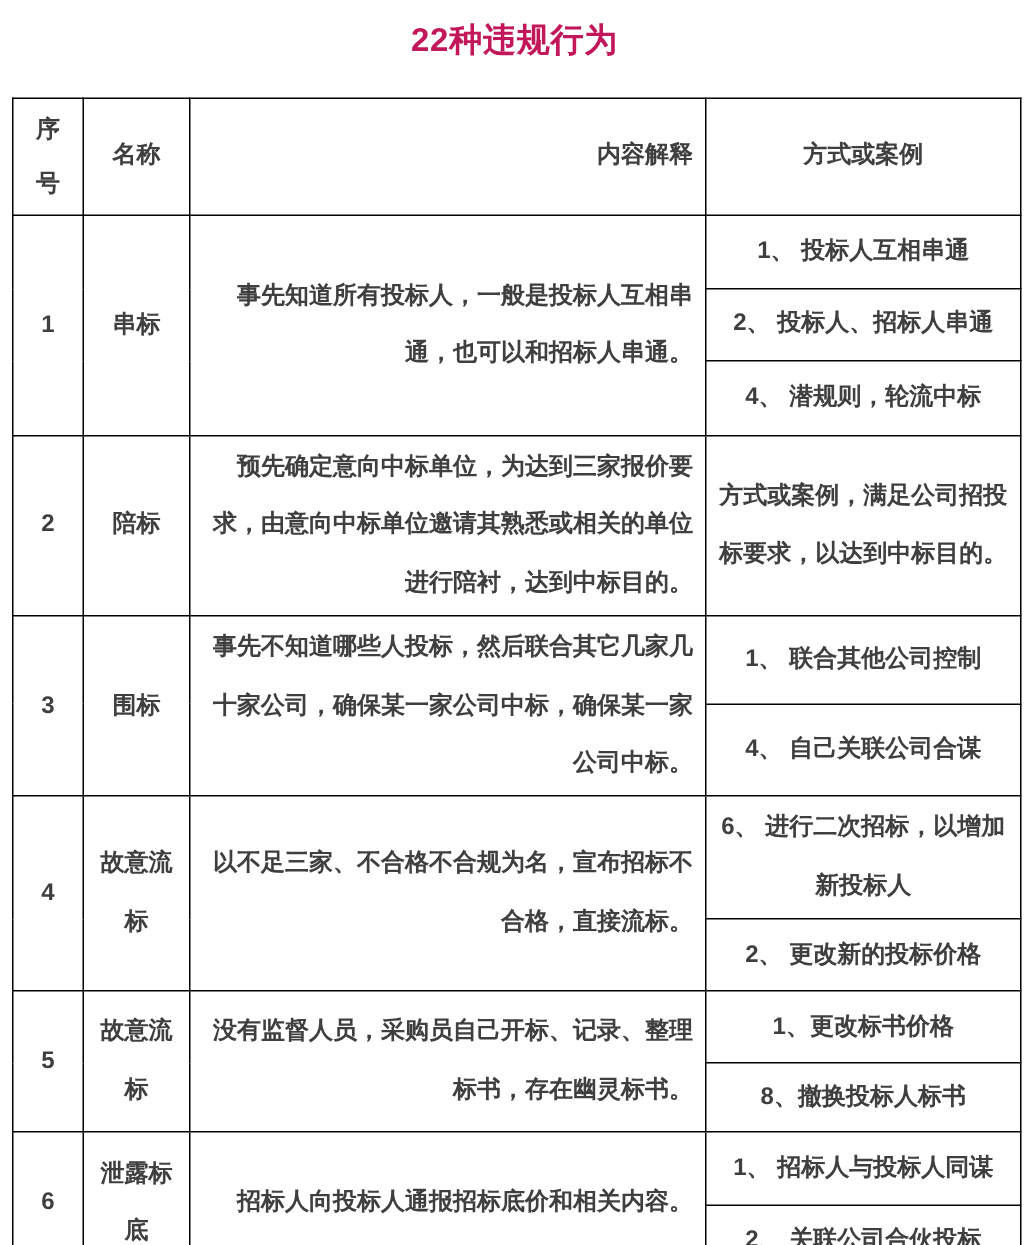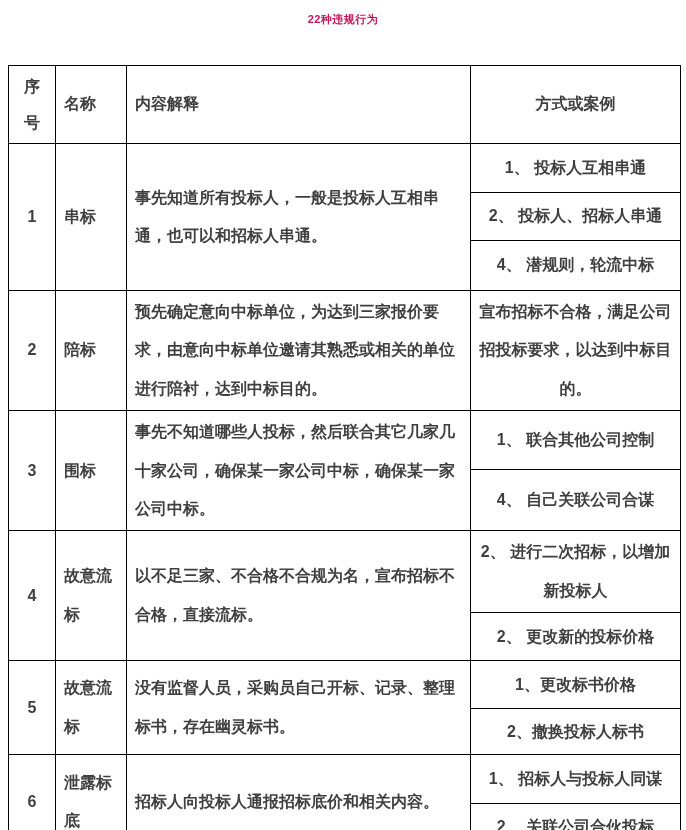--- a/index.html
+++ b/index.html
@@ -17,43 +17,43 @@
     font-family: "Liberation Sans", "DejaVu Sans", sans-serif;
     color: var(--text-color);
   }
   .title-wrap {
     height: 65px;
     padding-top: 12px;
     text-align: center;
   }
   .page-title {
     margin: 0;
-    font-size: 11px;
+    font-size: 22px;
     font-weight: bold;
     color: var(--title-color);
     letter-spacing: 0.5px;
   }
   table.vtable {
     margin-left: 8px;
     width: 672px;
     border-collapse: collapse;
     table-layout: fixed;
   }
   table.vtable td {
     border: 1px solid var(--border-color);
     font-size: 16px;
     line-height: 2.4;
     vertical-align: middle;
     padding: 2px 8px;
     overflow: hidden;
     font-weight: bold;
   }
   td.c-seq   { text-align: center; padding: 2px 4px; }
-  td.c-name  { text-align: left; padding: 2px 15px; line-height: 2.6; }
-  td.c-exp   { text-align: left;  padding: 2px 10px 2px 13px; }
+  td.c-name  { text-align: center; padding: 2px 15px; line-height: 2.6; }
+  td.c-exp   { text-align: right;  padding: 2px 10px 2px 13px; }
   td.c-case  { text-align: center;  padding: 2px 8px 2px 12px; }
   td.c-head  { line-height: 1.9; }
   td.c-head.c-seq { line-height: 2.2; }
 </style>
 </head>
 <body>
 
 <div class="title-wrap">
   <h1 class="page-title">22种违规行为</h1>
 </div>
@@ -88,57 +88,57 @@
     <tr style="height:50px">
       <td class="c-case">4、 潜规则，轮流中标</td>
     </tr>
   </tbody>
 
   <tbody>
     <tr style="height:108px">
       <td class="c-seq">2</td>
       <td class="c-name">陪标</td>
       <td class="c-exp">预先确定意向中标单位，为达到三家报价要求，由意向中标单位邀请其熟悉或相关的单位进行陪衬，达到中标目的。</td>
-      <td class="c-case">宣布招标不合格，满足公司招投标要求，以达到中标目的。</td>
+      <td class="c-case">方式或案例，满足公司招投标要求，以达到中标目的。</td>
     </tr>
   </tbody>
 
   <tbody>
     <tr style="height:52px">
       <td class="c-seq" rowspan="2">3</td>
       <td class="c-name" rowspan="2">围标</td>
       <td class="c-exp" rowspan="2">事先不知道哪些人投标，然后联合其它几家几十家公司，确保某一家公司中标，确保某一家公司中标。</td>
       <td class="c-case">1、 联合其他公司控制</td>
     </tr>
     <tr style="height:55px">
       <td class="c-case">4、 自己关联公司合谋</td>
     </tr>
   </tbody>
 
   <tbody>
     <tr style="height:82px">
       <td class="c-seq" rowspan="2">4</td>
       <td class="c-name" rowspan="2">故意流标</td>
       <td class="c-exp" rowspan="2">以不足三家、不合格不合规为名，宣布招标不合格，直接流标。</td>
-      <td class="c-case">2、 进行二次招标，以增加新投标人</td>
+      <td class="c-case">6、 进行二次招标，以增加新投标人</td>
     </tr>
     <tr style="height:48px">
       <td class="c-case">2、 更改新的投标价格</td>
     </tr>
   </tbody>
 
   <tbody>
     <tr style="height:48px">
       <td class="c-seq" rowspan="2">5</td>
       <td class="c-name" rowspan="2">故意流标</td>
       <td class="c-exp" rowspan="2">没有监督人员，采购员自己开标、记录、整理标书，存在幽灵标书。</td>
       <td class="c-case">1、更改标书价格</td>
     </tr>
     <tr style="height:46px">
-      <td class="c-case">2、撤换投标人标书</td>
+      <td class="c-case">8、撤换投标人标书</td>
     </tr>
   </tbody>
 
   <tbody>
     <tr style="height:49px">
       <td class="c-seq" rowspan="2">6</td>
       <td class="c-name" rowspan="2">泄露标底</td>
       <td class="c-exp" rowspan="2">招标人向投标人通报招标底价和相关内容。</td>
       <td class="c-case">1、 招标人与投标人同谋</td>
     </tr>

